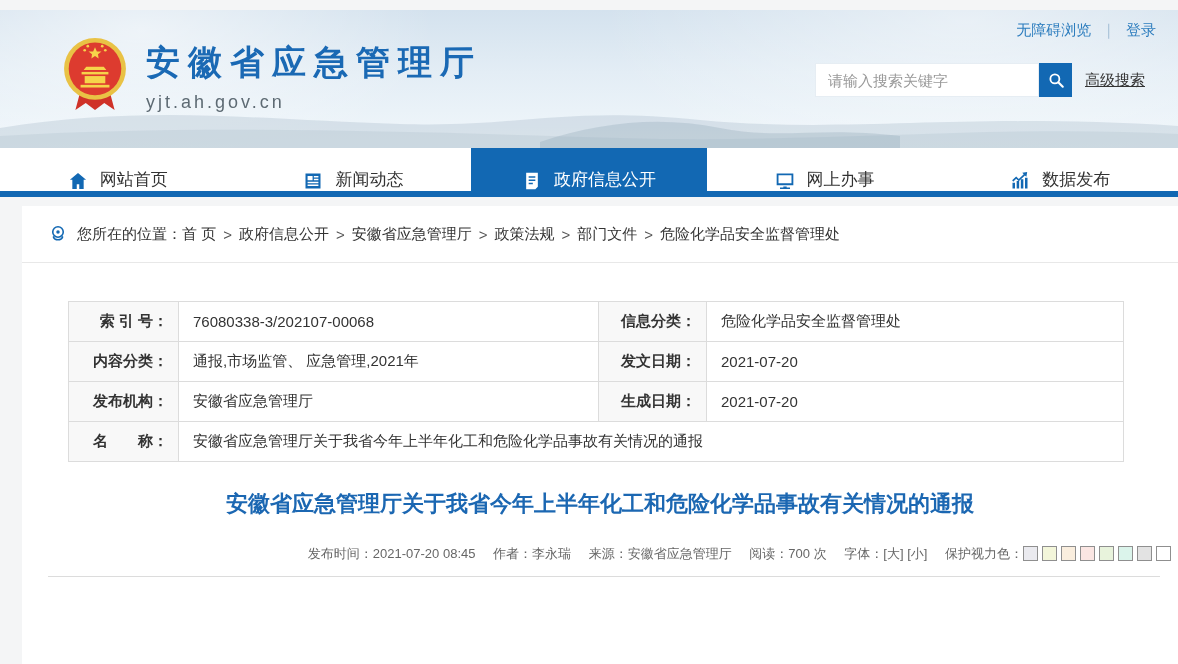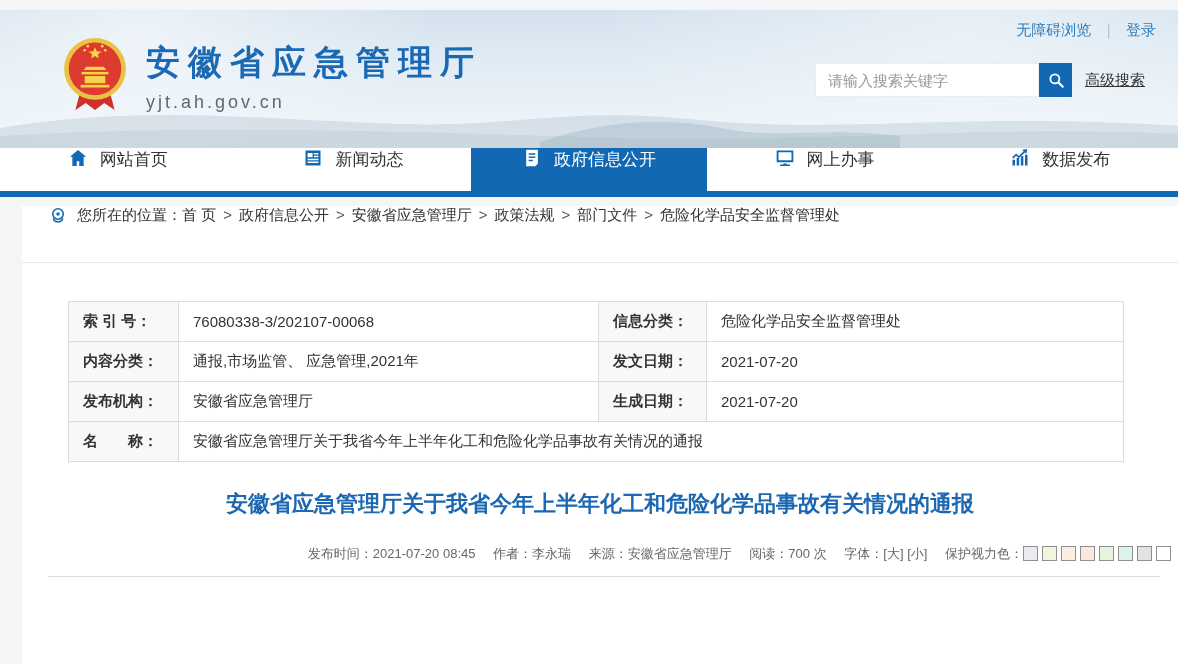--- a/index.html
+++ b/index.html
@@ -31,40 +31,40 @@
   .search-input{
     width:224px; height:34px; border:1px solid #e6edf3; background:#fff; outline:none;
     padding:0 12px; font-size:15px; color:#333; font-family:inherit;
   }
   .search-input::placeholder{ color:#999; }
   .search-btn{ width:33px; height:34px; border:none; background:#1268b3; cursor:pointer; display:flex; align-items:center; justify-content:center; }
   .adv-search{ margin-left:13px; font-size:15px; color:#333; text-decoration:underline; cursor:pointer; }
 
   
   .main-nav{ display:flex; height:43px; background:#fff; position:relative; z-index:4; }
-  .nav-item{ flex:1; display:flex; align-items:flex-start; justify-content:center; gap:12px;
+  .nav-item{ flex:1; display:flex; align-items:flex-end; justify-content:center; gap:12px;
     font-size:17px; color:#333; cursor:pointer; }
   .nav-item .nicon{ width:20px; height:20px; color:#1268b3; display:block; }
   .nav-item.active{ background:#1268b3; color:#fff; }
   .nav-item.active .nicon{ color:#fff; }
   .nav-underline{ height:6px; background:#1268b3; }
 
   
   .content-card{ margin:9px 0 0 22px; width:1156px; background:#fff; height:620px; }
 
-  .breadcrumb{ display:flex; align-items:flex-start; height:57px; padding:0 26px;
+  .breadcrumb{ display:flex; align-items:center; height:57px; padding:0 26px;
     border-bottom:1px solid #e8e8e8; font-size:15px; color:#333; }
   .breadcrumb .picon{ width:20px; height:20px; margin-right:9px; flex:0 0 auto; }
   .breadcrumb a{ color:#333; text-decoration:none; cursor:pointer; }
   .breadcrumb .bsep{ margin:0 7px; color:#555; }
 
   
   .info-table{ margin:38px 54px 0 46px; border-collapse:collapse; width:1056px; table-layout:fixed; font-size:15px; }
   .info-table td{ border:1px solid #dcdcdc; height:40px; padding:0 14px; color:#333; vertical-align:middle; }
-  .info-table td.lbl{ background:#f8f8f8; font-weight:bold; text-align:left; padding-right:10px; white-space:nowrap; }
+  .info-table td.lbl{ background:#f8f8f8; font-weight:bold; text-align:right; padding-right:10px; white-space:nowrap; }
   .col-l{ width:110px; } .col-v1{ width:420px; } .col-l2{ width:108px; }
 
   
   .article-title{ margin-top:27px; text-align:center; font-size:22px; font-weight:bold; color:#1b67b2; }
   .article-meta{ margin-top:26px; text-align:right; font-size:13px; color:#666; }
   .article-meta .mitem{ margin:0 7px; }
   .font-ctl{ cursor:pointer; color:#666; }
   .swatches{ display:inline-flex; gap:4px; vertical-align:-3px; }
   .swatch{ width:15px; height:15px; border:1px solid #8f8f8f; display:inline-block; cursor:pointer; }
   .bottom-divider{ margin:13px 18px 0 26px; border-top:1px solid #dcdcdc; }

